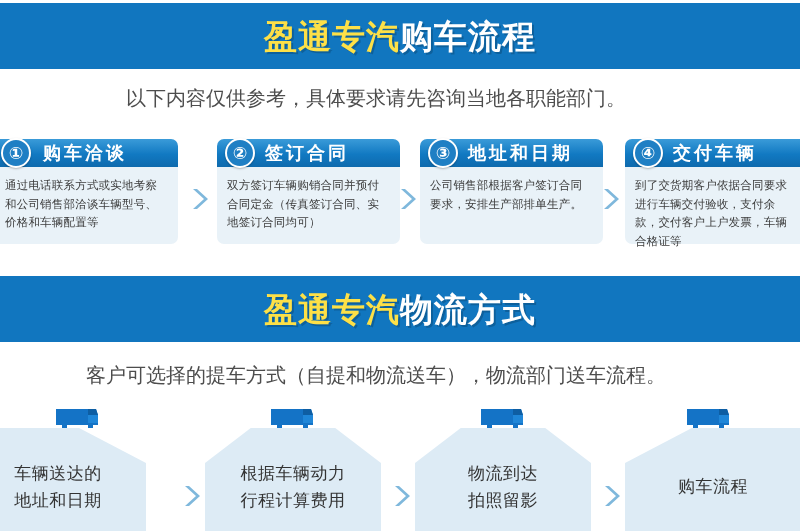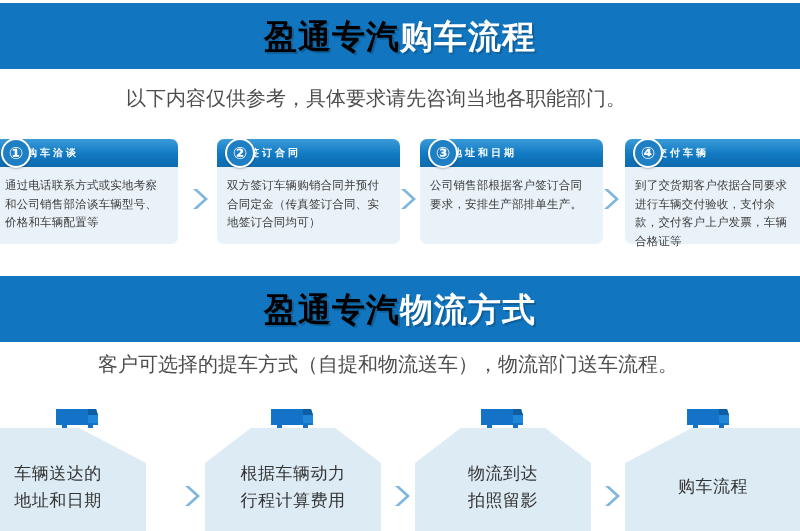--- a/index.html
+++ b/index.html
@@ -18,30 +18,30 @@
     background:#1176bf;
     display:flex;align-items:center;justify-content:center;
   }
   #banner-1{top:3px;}
   #banner-2{top:276px;}
   .banner-title{
     font-size:33px;font-weight:bold;letter-spacing:1px;
     white-space:nowrap;line-height:1;
     text-shadow:2px 2px 0 rgba(0,0,0,.18);
   }
-  .t-yellow{color:#000000;}
+  .t-yellow{color:#fde047;}
   .t-white{color:#ffffff;}
 
   
   .subtitle{
     position:absolute;left:0;width:752px;text-align:center;
     color:#4d4d4d;font-size:20px;white-space:nowrap;
   }
   #subtitle-1{top:85px;}
-  #subtitle-2{top:351px;padding-left:12px;}
+  #subtitle-2{top:362px;}
 
   
   .steps-row{
     position:absolute;top:139px;left:0;width:800px;height:105px;
   }
   .step-card{
     position:absolute;top:0;width:183px;height:105px;
   }
   .step-card .card-head{
     position:relative;height:28px;width:100%;
@@ -55,21 +55,21 @@
     width:30px;height:30px;border-radius:50%;
     background:#1f7fc4;
     border:2px solid #ffffff;
     box-sizing:border-box;
     color:#ffffff;font-size:17px;font-weight:bold;
     display:flex;align-items:center;justify-content:center;
     box-shadow:0 1px 2px rgba(0,0,0,.25);
   }
   .step-card.clip-left .badge{left:6px;}
   .card-head-title{
-    margin-left:32px;color:#ffffff;font-size:10px;font-weight:bold;
+    margin-left:48px;color:#ffffff;font-size:18px;font-weight:bold;
     letter-spacing:3px;white-space:nowrap;
   }
   .card-body{
     height:77px;width:100%;box-sizing:border-box;
     background:#e9f2f8;
     border-radius:0 0 7px 7px;
     padding:9px 10px 0 10px;
     color:#3c3c3c;font-size:11.5px;line-height:1.62;
     letter-spacing:.2px;
   }

